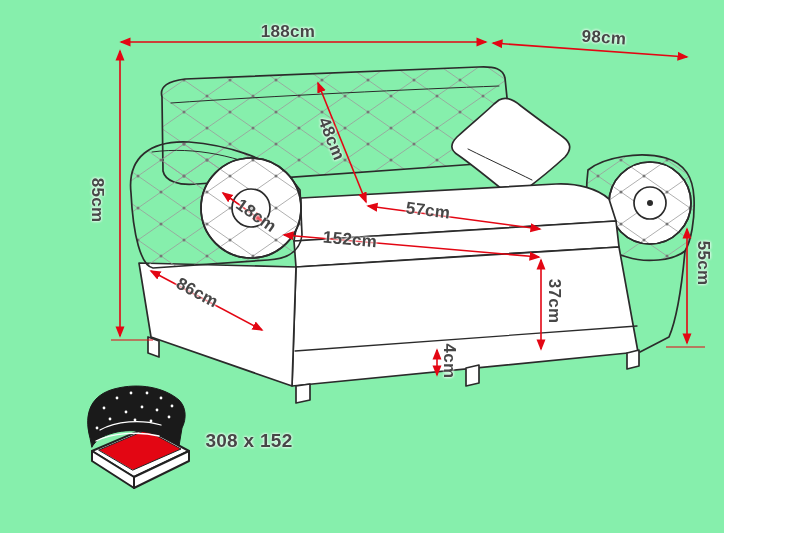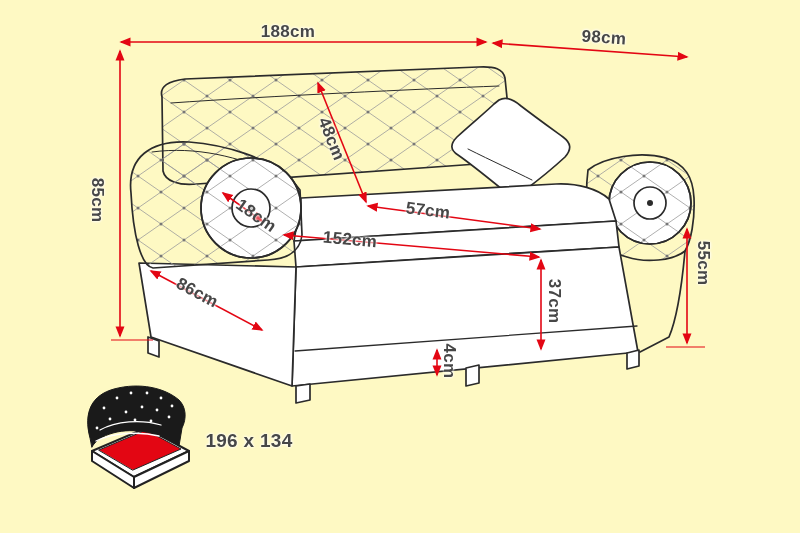--- a/index.html
+++ b/index.html
@@ -1,17 +1,17 @@
 <!DOCTYPE html>
 <html><head>
 <meta charset="utf-8">
 <style>
   html,body{margin:0;padding:0;background:#fff;}
   .stage{
-    position:relative;width:800px;height:533px;background:#fef9c3;overflow:hidden;
+    position:relative;width:724px;height:533px;background:#86efac;overflow:hidden;
     font-family:"Liberation Sans", sans-serif;
   }
   .stage svg{position:absolute;left:0;top:0;}
   .lbl{
     position:absolute;font-size:17px;font-weight:600;color:#474747;
     white-space:nowrap;letter-spacing:.3px;
     transform:translate(-50%,-50%);
     text-shadow:0 0 3px #fff,0 0 3px #fff;
   }
   .lbl-lg{font-size:19px;}
@@ -124,15 +124,15 @@
   <span class="lbl rot4" style="left:604px;top:38px">98cm</span>
   <span class="lbl rot90" style="left:97px;top:200px">85cm</span>
   <span class="lbl rot68" style="left:331px;top:139px">48cm</span>
   <span class="lbl rot35" style="left:256px;top:216px">18cm</span>
   <span class="lbl rot7" style="left:428px;top:211px">57cm</span>
   <span class="lbl rot5" style="left:350px;top:240px">152cm</span>
   <span class="lbl rot28" style="left:197px;top:293px">86cm</span>
   <span class="lbl rot90" style="left:703px;top:263px">55cm</span>
   <span class="lbl rot90" style="left:554px;top:301px">37cm</span>
   <span class="lbl rot90" style="left:449px;top:361px">4cm</span>
-  <span class="lbl lbl-lg" style="left:249px;top:441px">196 x 134</span>
+  <span class="lbl lbl-lg" style="left:249px;top:441px">308 x 152</span>
 
 </div>
 
 </body></html>

